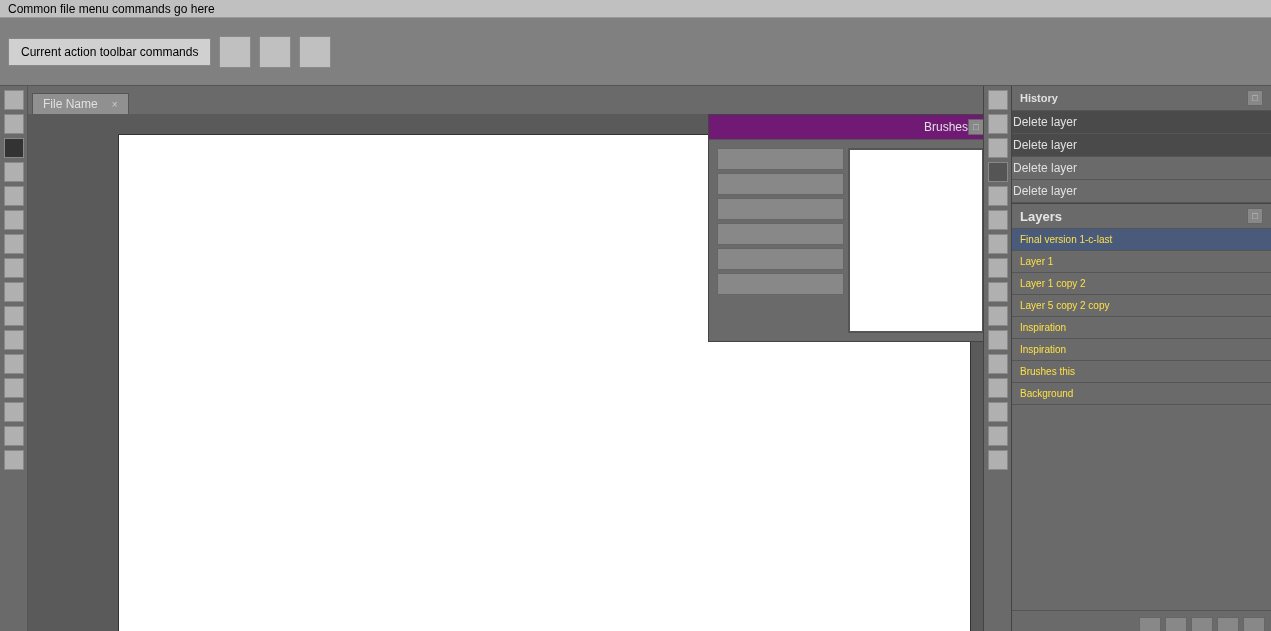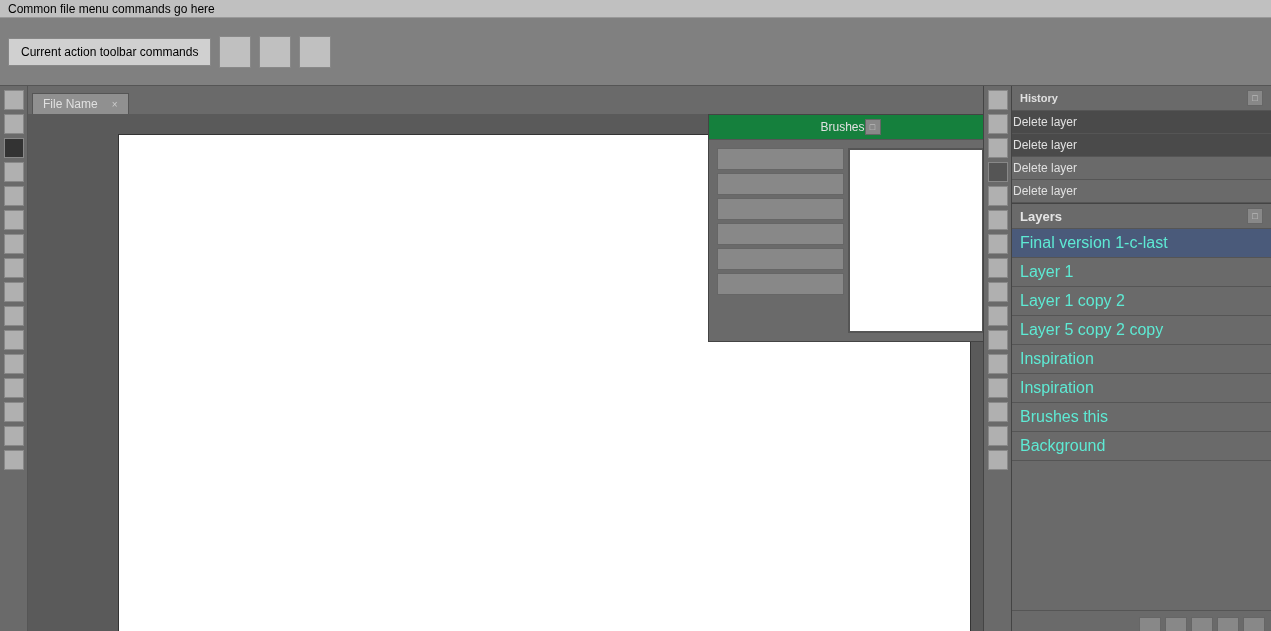--- a/index.html
+++ b/index.html
@@ -142,23 +142,23 @@
     #brushes-panel {
       position: absolute;
       left: 680px;
       top: 0px;
       width: 285px;
       background: #6a6a6a;
       border: 1px solid #444;
     }
 
     #brushes-header {
-      background: #15803d;
-      display: flex;
-      justify-content: center;
+      background: #701a75;
+      display: flex;
+      justify-content: flex-end;
       align-items: center;
       padding: 4px 8px;
       border-bottom: 1px solid #555;
     }
 
     #brushes-grid {
       display: flex;
       padding: 8px;
       gap: 4px;
     }
@@ -258,22 +258,22 @@
     #layers-header-title {
       font-size: 13px;
       font-weight: bold;
       color: #e5e5e5;
     }
 
     .layer-item {
       padding: 5px 8px;
       border-bottom: 1px solid #555;
       cursor: pointer;
-      color: #5eead4;
-      font-size: 16px;
+      color: #fde047;
+      font-size: 10px;
     }
 
     .layer-item.selected {
       background: #4a5a7a;
     }
 
     #layers-footer {
       display: flex;
       justify-content: flex-end;
       padding: 6px;

